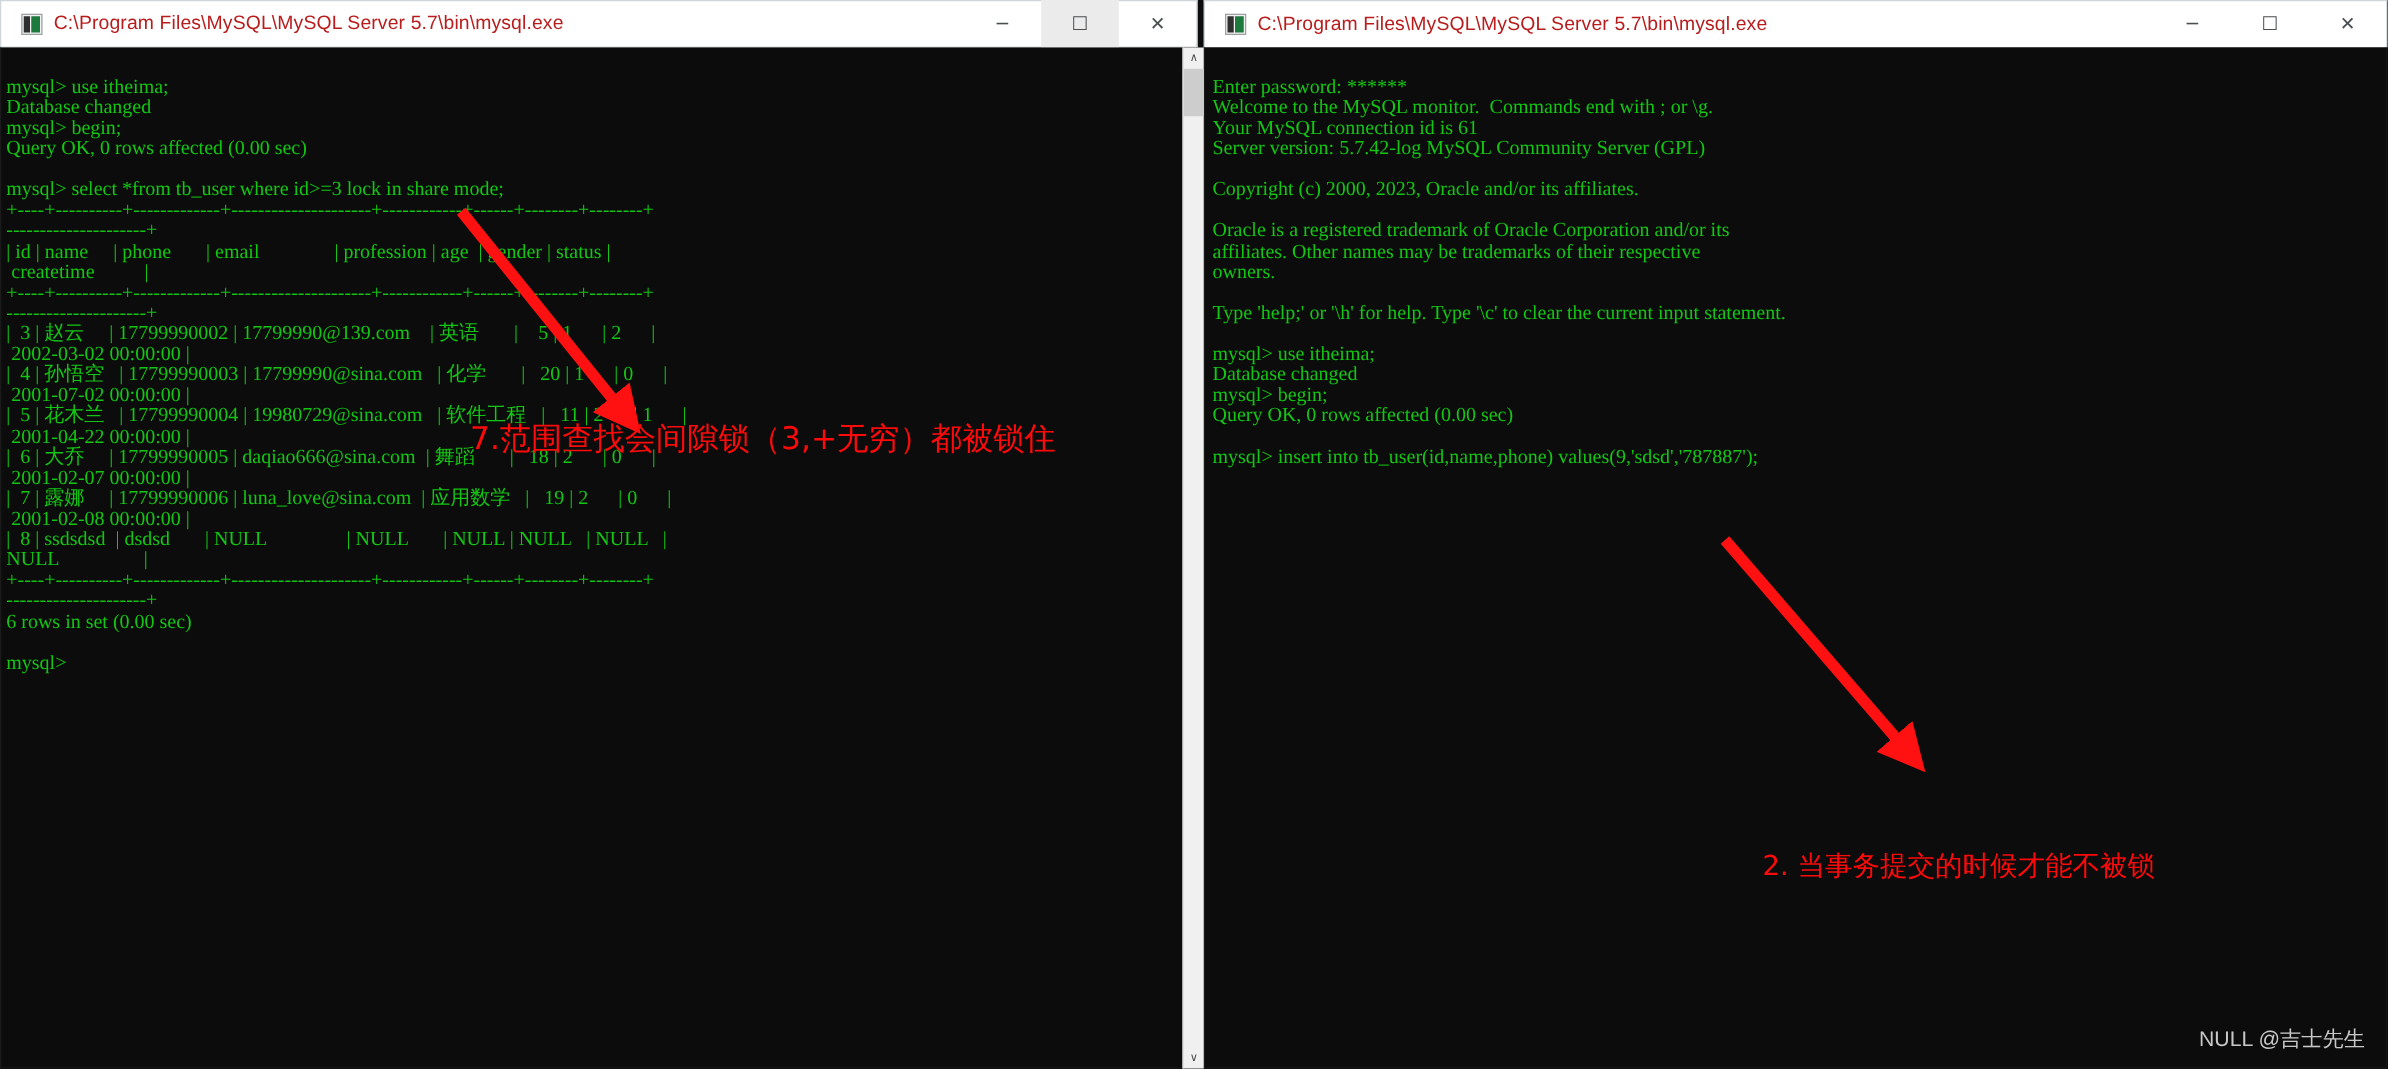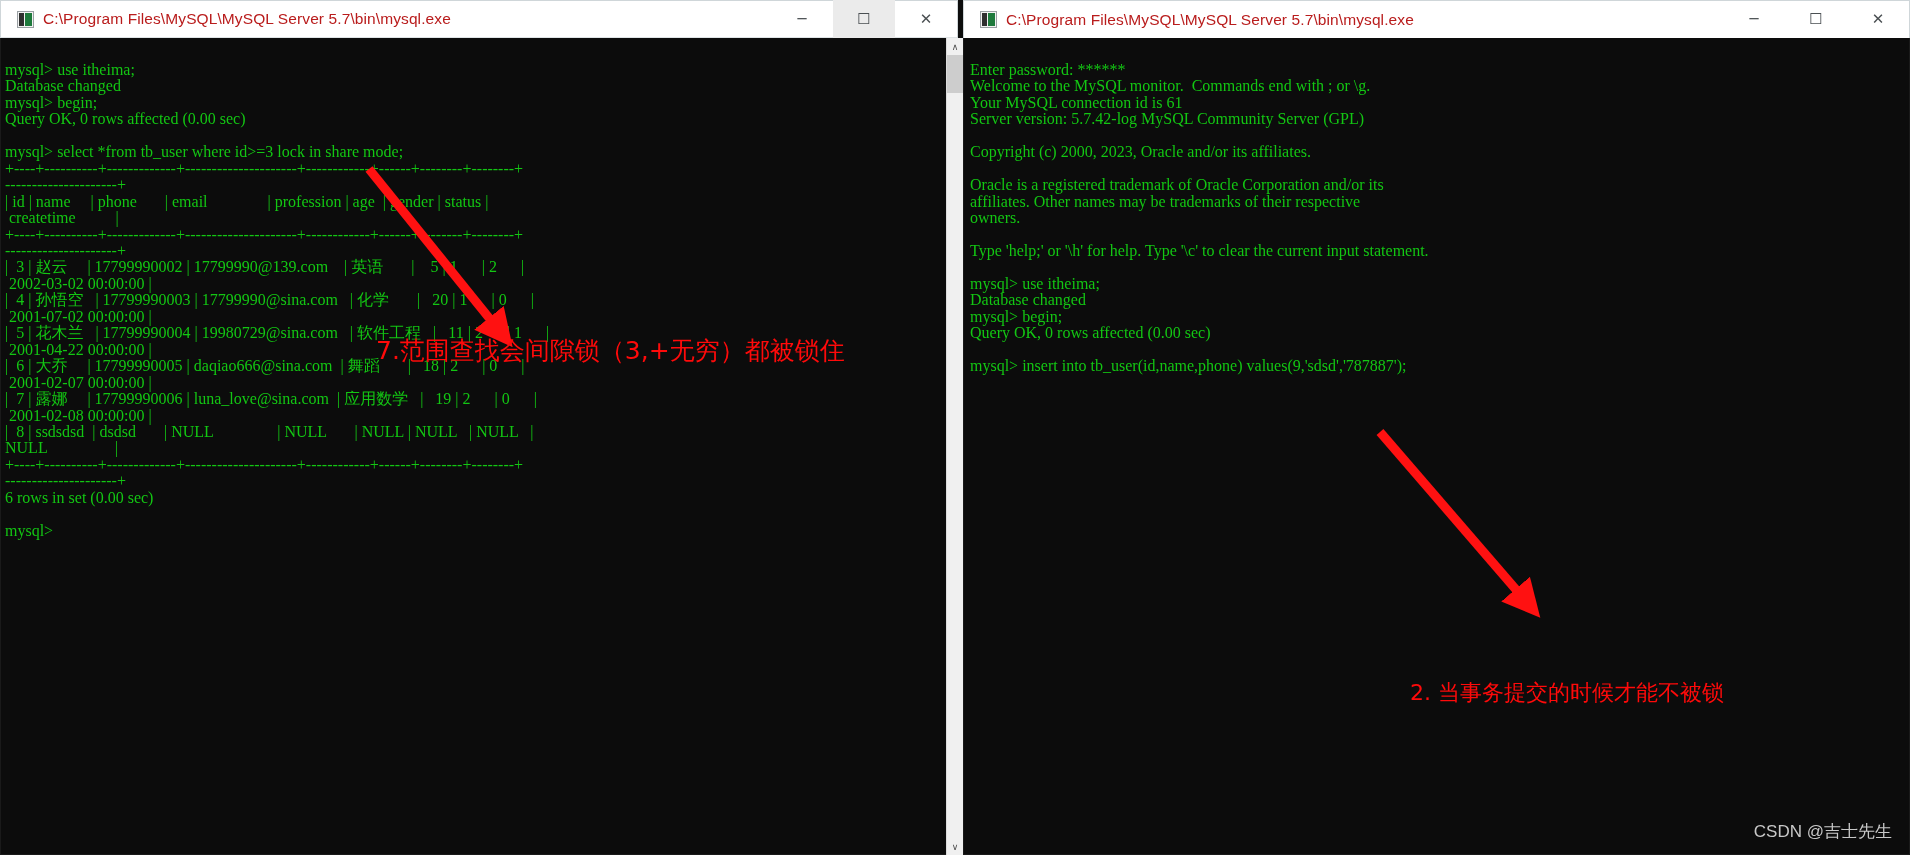--- a/index.html
+++ b/index.html
@@ -164,16 +164,16 @@
     </defs>
 
     <line x1="369" y1="169" x2="498" y2="329" stroke="#ff1111" stroke-width="9" marker-end="url(#arrowhead)"></line>
 
     <line x1="1380" y1="432" x2="1525" y2="600" stroke="#ff1111" stroke-width="9" marker-end="url(#arrowhead)"></line>
   </svg>
 
   <div class="overlay">
     <div class="anno-text anno1">7.范围查找会间隙锁（3,+无穷）都被锁住</div>
     <div class="anno-text anno2">2. 当事务提交的时候才能不被锁</div>
-    <div class="watermark">CSDN @吉士先生</div>
+    <div class="watermark">NULL @吉士先生</div>
   </div>
 
 </div>
 
 </body></html>

